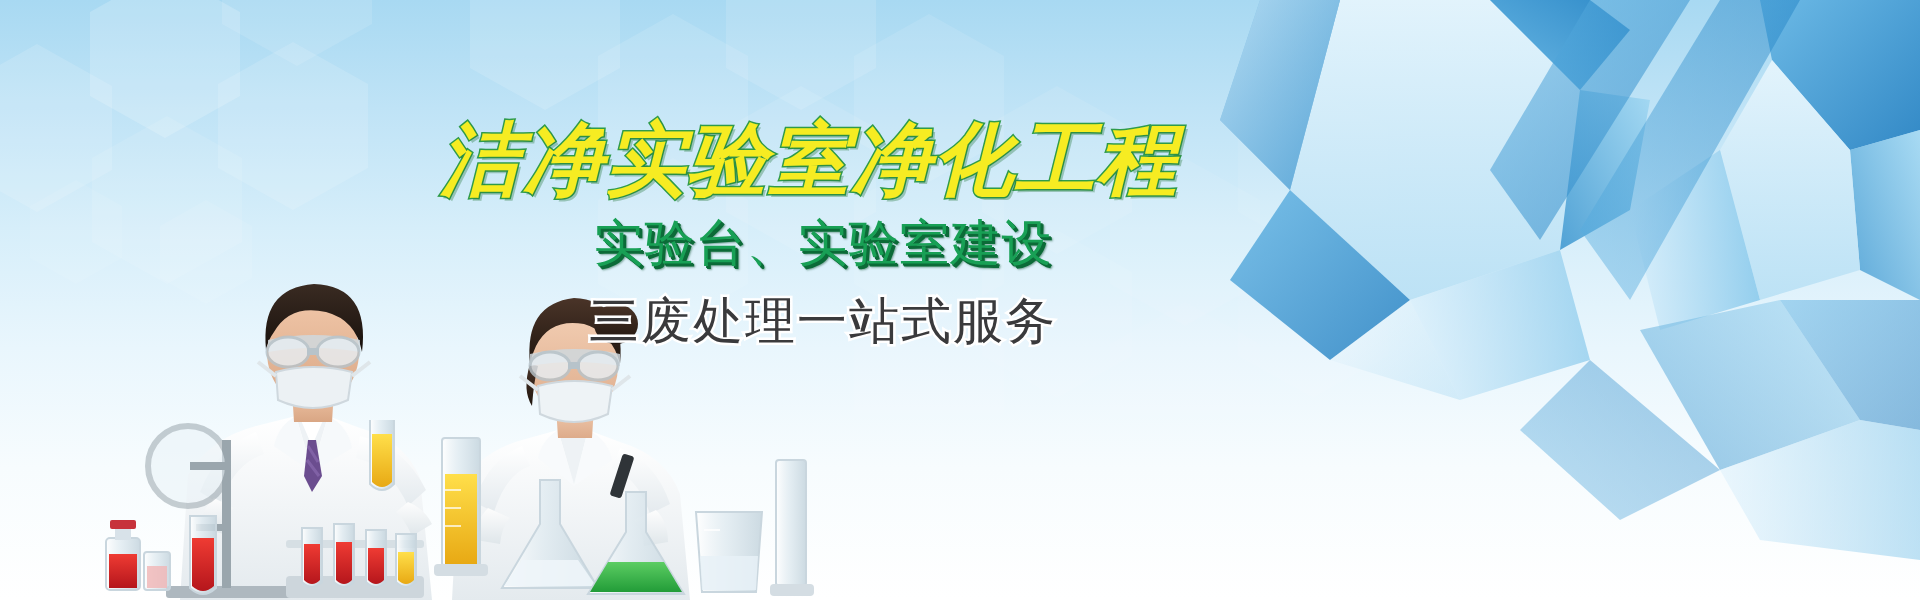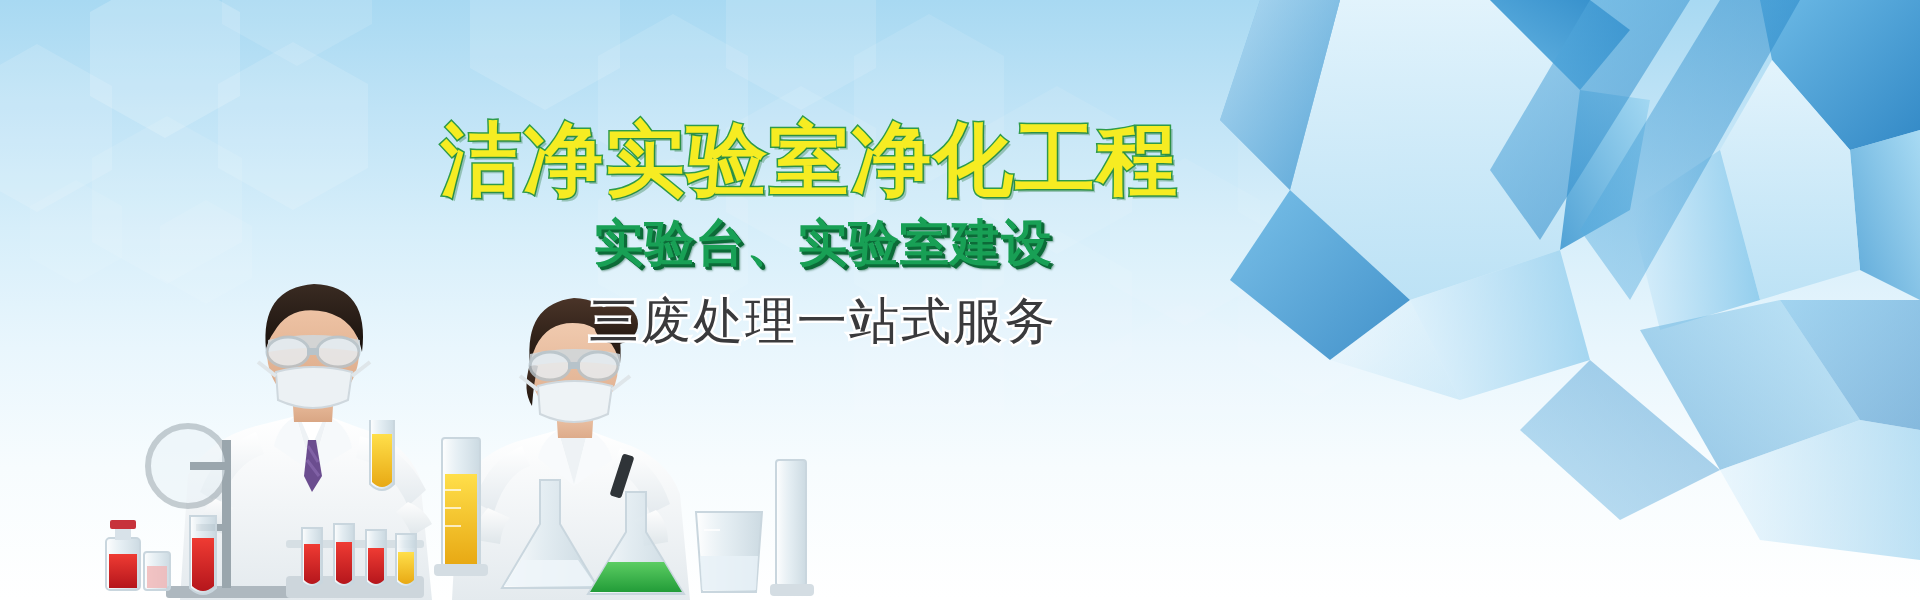--- a/index.html
+++ b/index.html
@@ -37,24 +37,25 @@
     font-weight:bold;
     letter-spacing:2px;
     color:#f6ec22;
     line-height:1.05;
     white-space:nowrap;
     -webkit-text-stroke:3px #2f9b4a;
     paint-order:stroke fill;
     text-shadow:
        3px 3px 0 rgba(40,120,60,.35);
     margin:0 0 14px 0;
+    font-style:italic;
   }
   .line2{
     font-size:50px;
-    font-weight:bold;
+    font-weight:normal;
     letter-spacing:1px;
     color:#18a055;
     line-height:1.08;
     white-space:nowrap;
     text-shadow:
       2px 2px 0 #0c6b38,
       3px 3px 0 #0c6b38,
       4px 4px 2px rgba(10,80,45,.45);
     margin:0 0 24px 0;
     padding-left:26px;

